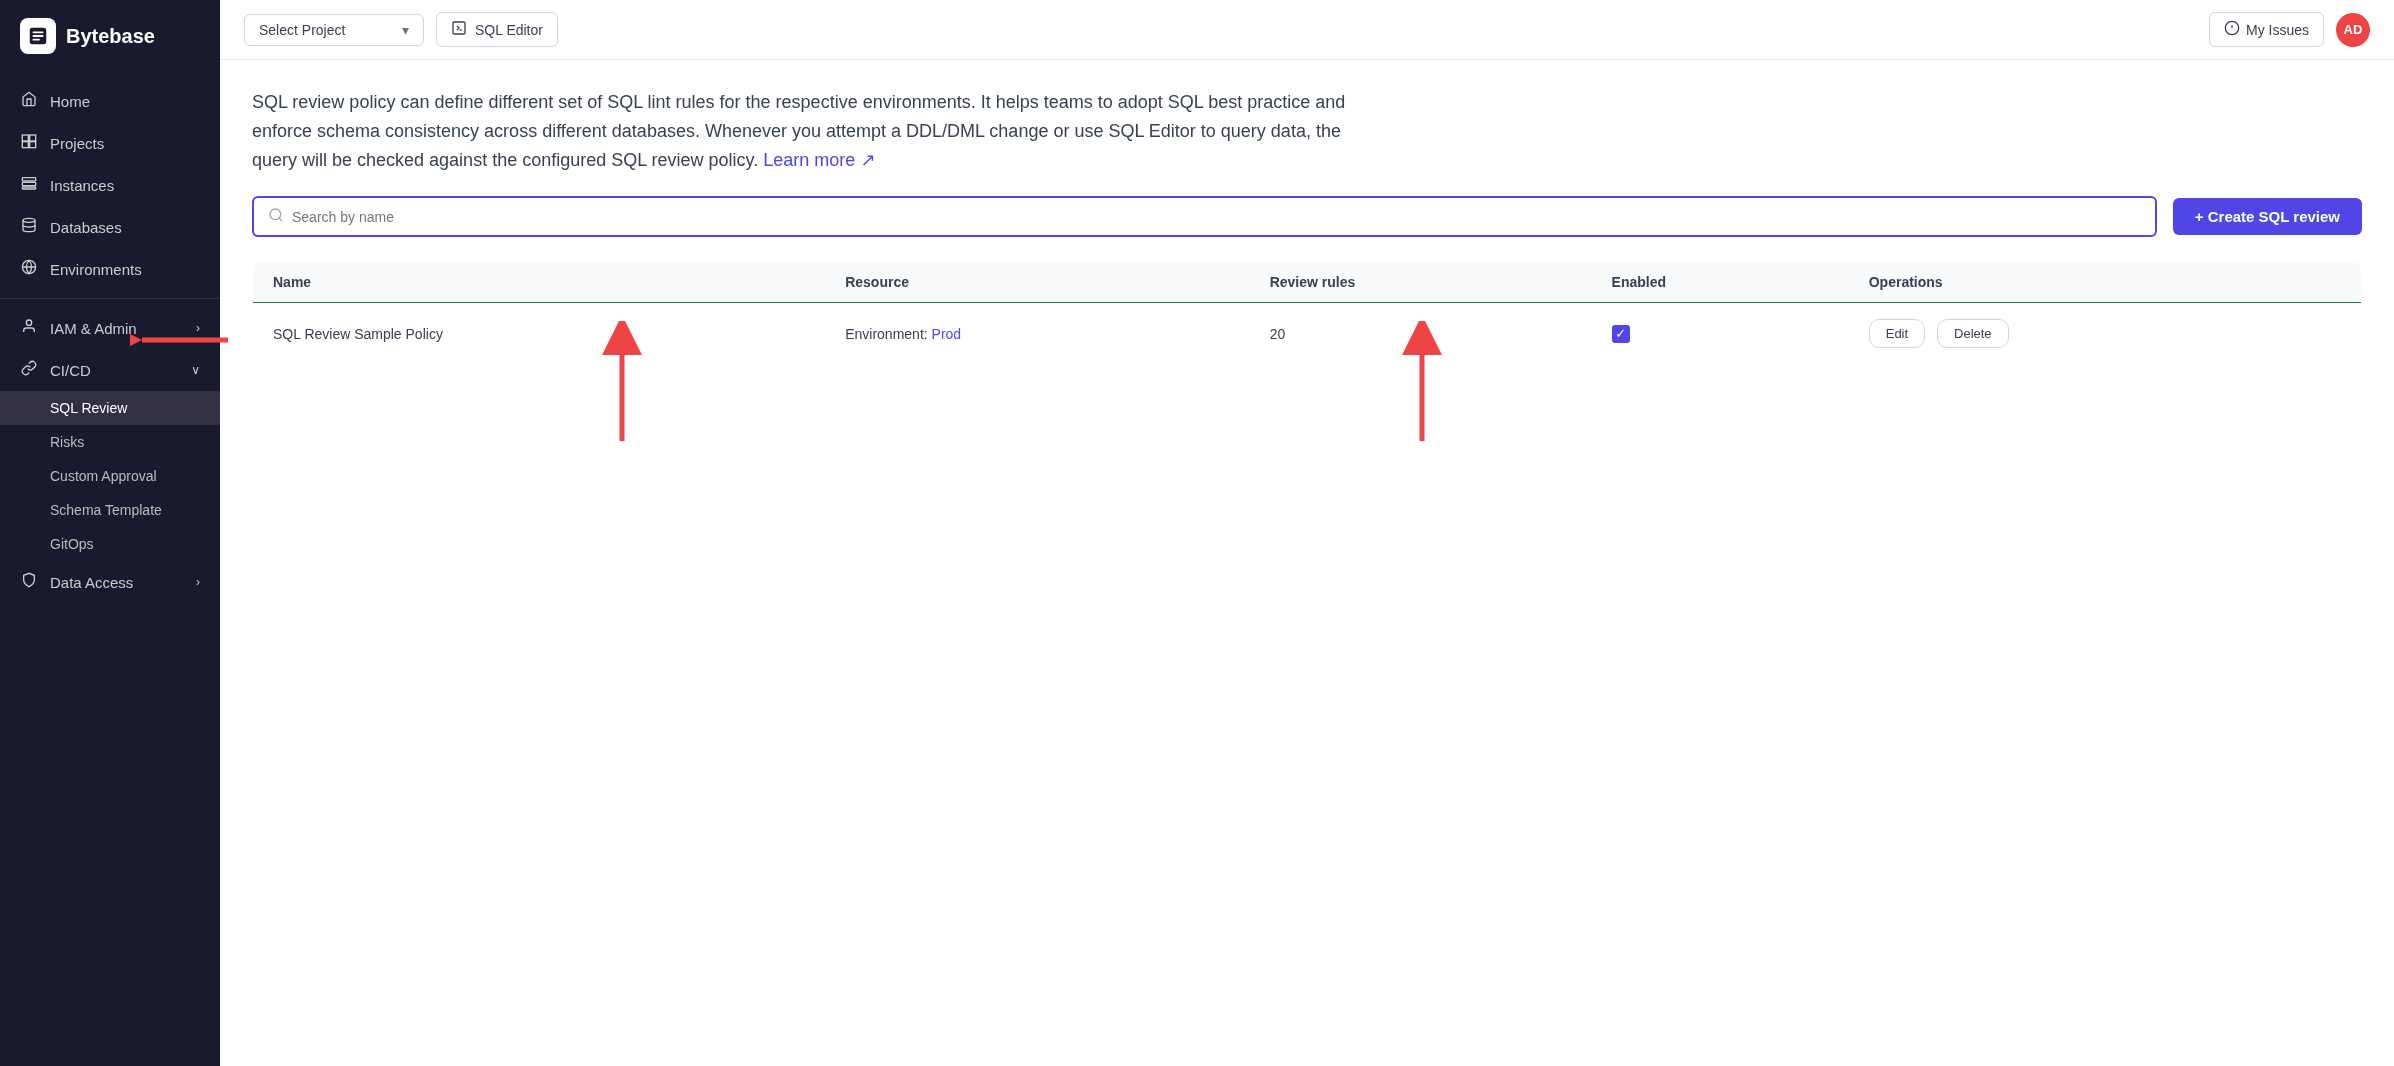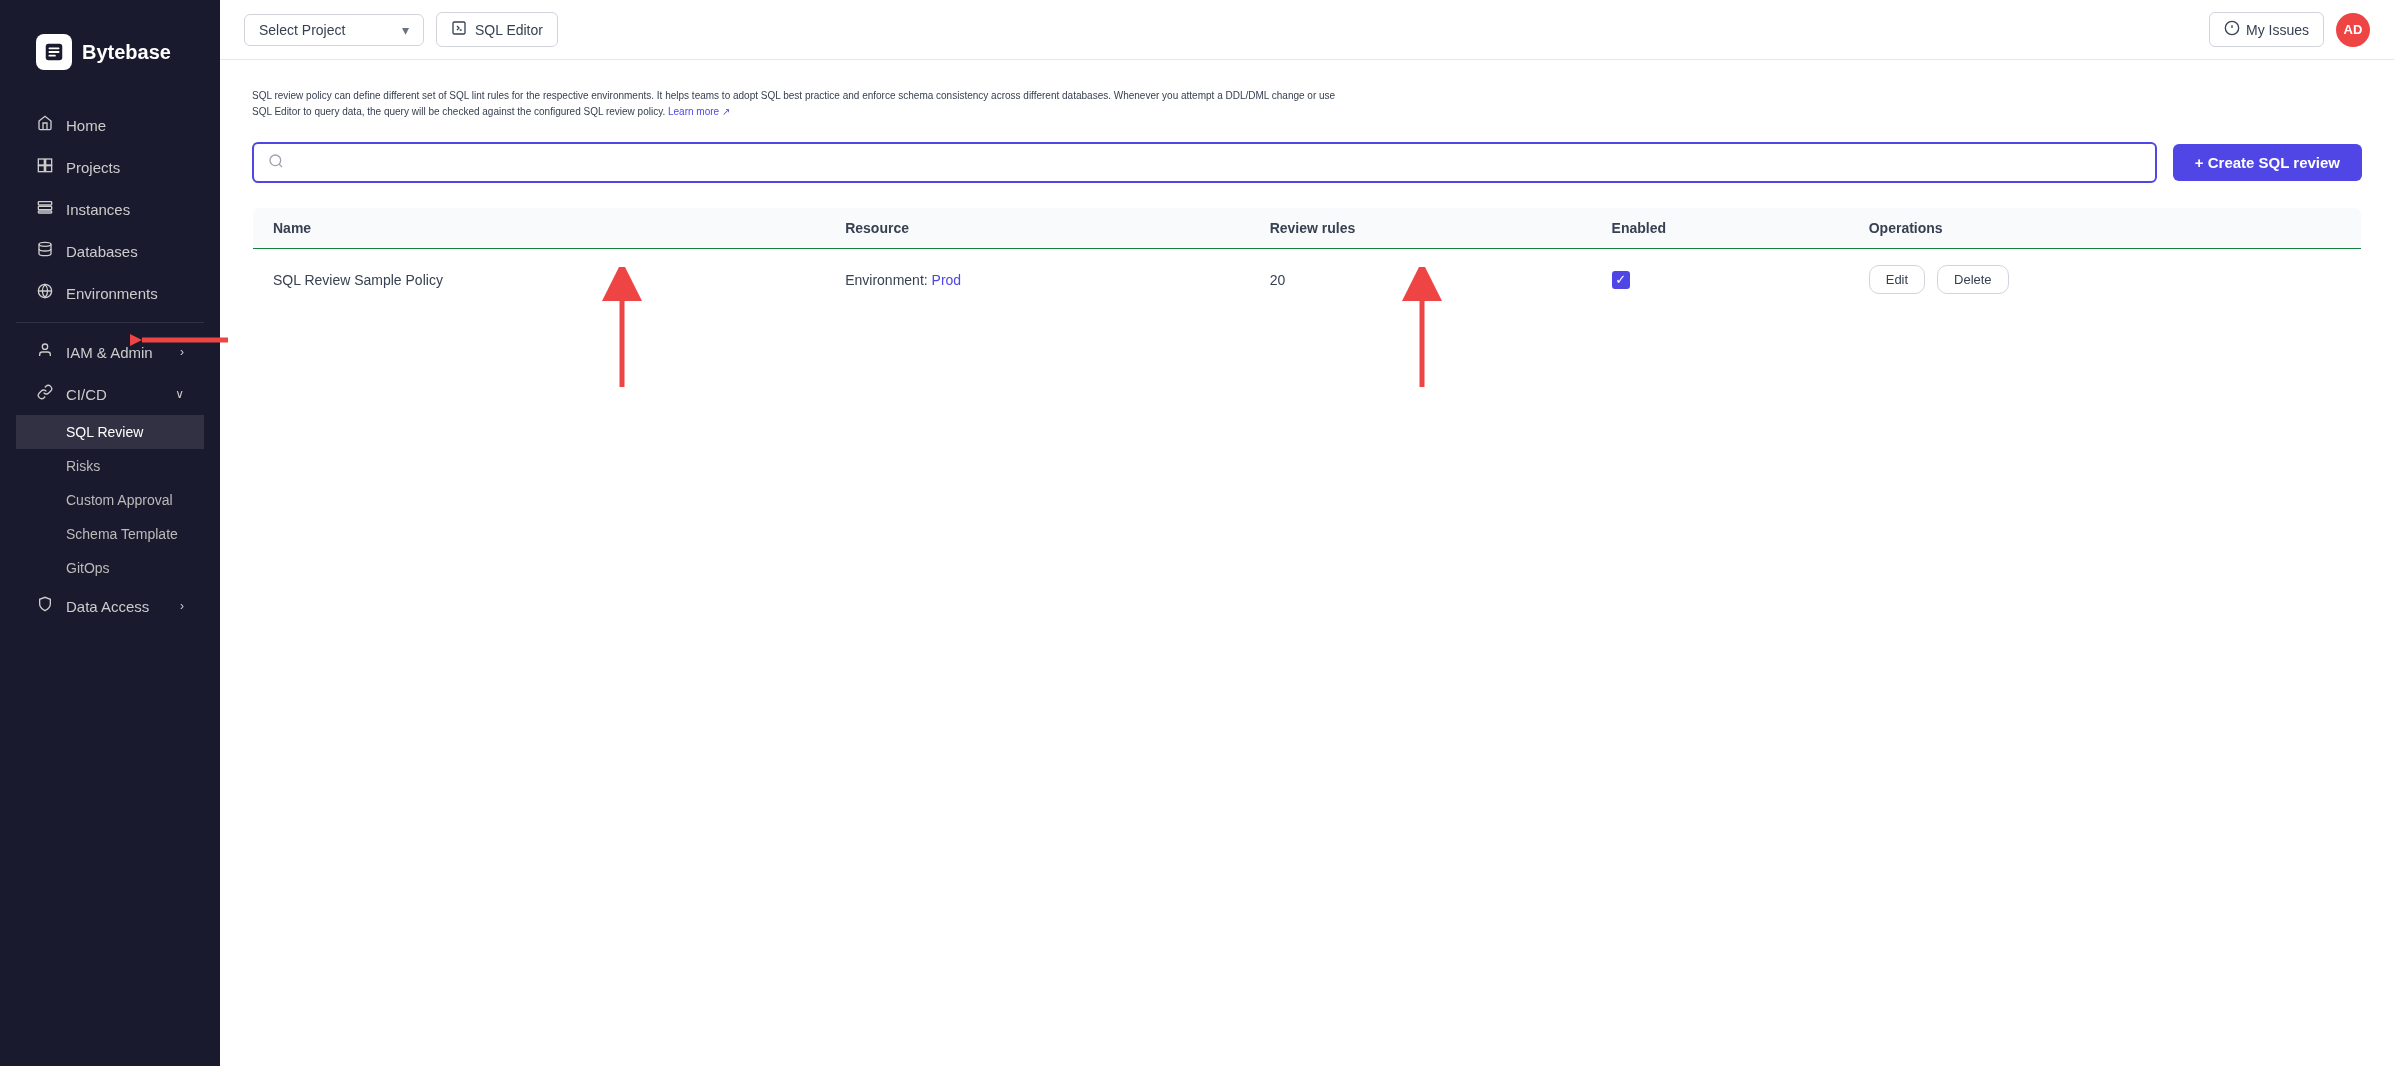--- a/index.html
+++ b/index.html
@@ -6,24 +6,23 @@
     body { font-family: -apple-system, BlinkMacSystemFont, 'Segoe UI', sans-serif; background: #fff; display: flex; height: 100vh; overflow: hidden; }
 
     
     .sidebar {
       width: 220px;
       min-width: 220px;
       background: #1a1a2e;
       color: #fff;
       display: flex;
       flex-direction: column;
-      padding: 16px;
+      padding: 0;
       height: 100vh;
       overflow-y: auto;
-      gap: 8px;
     }
     .sidebar-logo {
       display: flex;
       align-items: center;
       gap: 10px;
       padding: 18px 20px;
     }
     .logo-icon {
       width: 36px;
       height: 36px;
@@ -141,21 +140,21 @@
 
     
     .content {
       flex: 1;
       padding: 28px 32px;
       overflow-y: auto;
       background: #fff;
     }
     .description-text {
       color: #374151;
-      font-size: 10px;
+      font-size: 18px;
       line-height: 1.6;
       margin-bottom: 22px;
       max-width: 1100px;
     }
     .learn-more {
       color: #4f46e5;
       text-decoration: none;
     }
 
     
@@ -407,20 +406,21 @@
     </p>
 
     <div class="search-create-row">
       <div class="search-box">
         <span class="search-icon-svg">
           <svg width="16" height="16" viewBox="0 0 24 24" fill="none" stroke="#9ca3af" stroke-width="2">
               <circle cx="11" cy="11" r="8"></circle>
               <line x1="21" y1="21" x2="16.65" y2="16.65"></line>
             </svg>
         </span>
+        <input type="text" placeholder="Search by name" style="">
       </div>
       <button class="create-btn">+ Create SQL review</button>
     </div>
 
     <div style="position: relative;">
       <table class="policy-table">
         <thead>
           <tr>
             <th>Name</th>
             <th>Resource</th>

